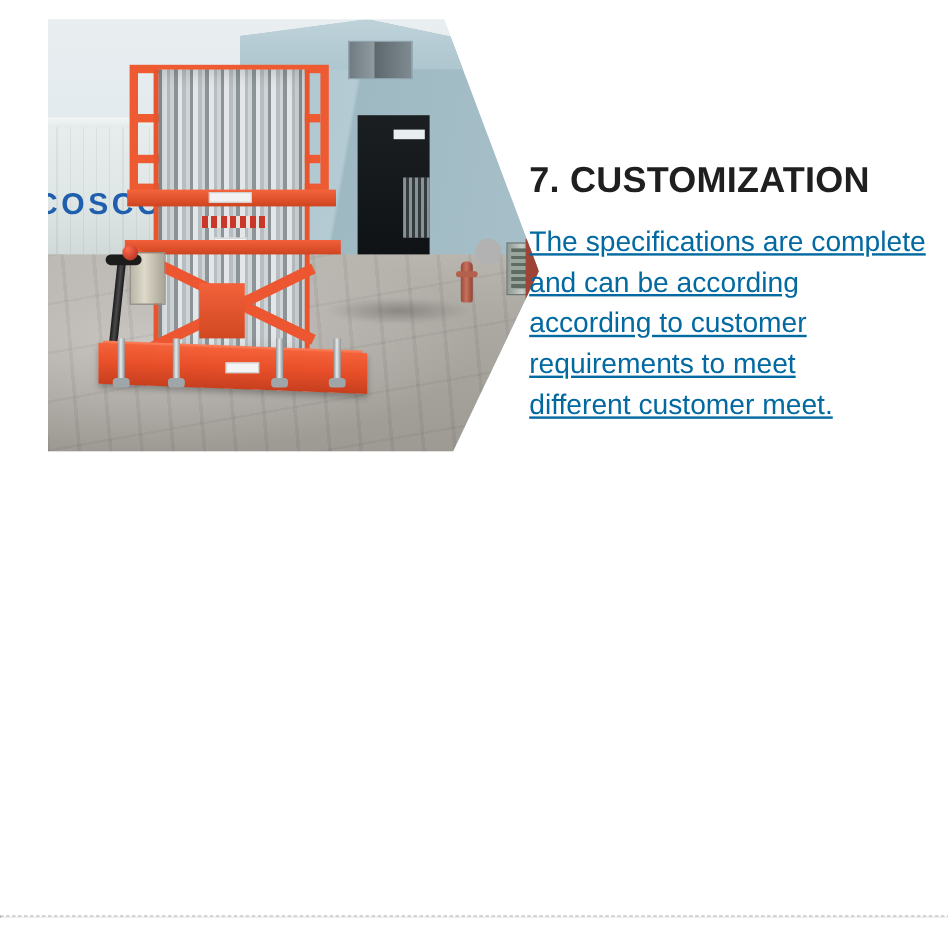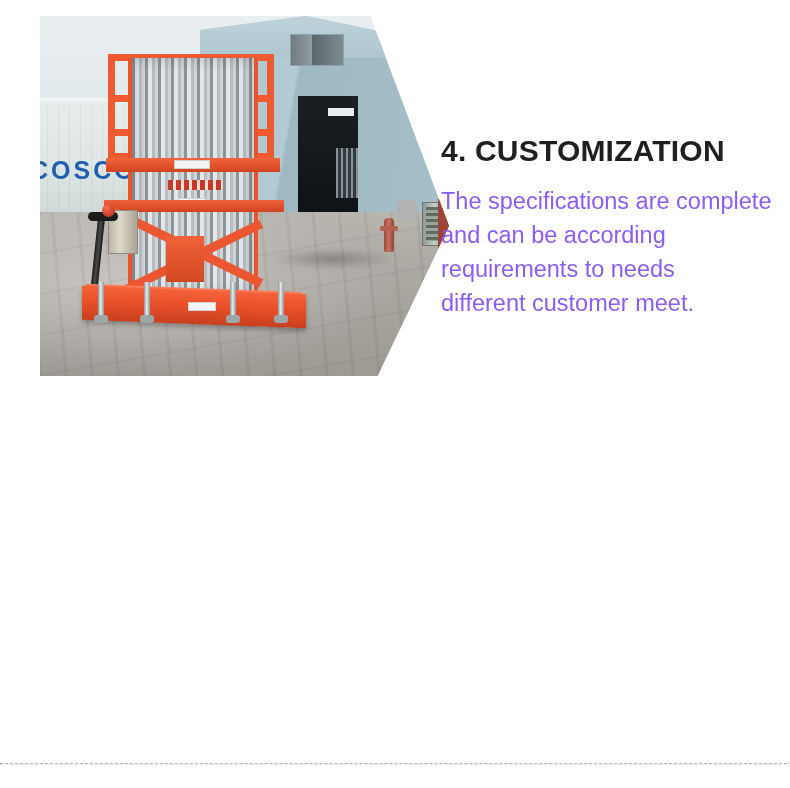--- a/index.html
+++ b/index.html
@@ -305,21 +305,22 @@
     white-space: nowrap;
   }
 
   .body {
     margin: 0;
     padding-top: 12px;
     font-family: "Liberation Sans", sans-serif;
     font-weight: 400;
     font-size: 23px;
     line-height: 34px;
-    color: #8b5cf6;
+    color: #0369a1;
+    text-decoration: underline;
   }
   .body .line { display: block; white-space: nowrap; }
   #text-customization .body { padding-top: 14px; font-size: 23.5px; }
 </style>
 </head>
 <body>
 
 <div class="page">
 
   <section class="panel" id="panel-customization">
@@ -370,25 +371,26 @@
           <div class="outrigger o2"></div>
           <div class="outrigger o3"></div>
           <div class="outrigger o4"></div>
         </div>
       </div>
     </figure>
 
     <div class="tip-dot" id="tip-dot-top"></div>
 
     <div class="text-block" id="text-customization">
-      <h2 class="heading">4. CUSTOMIZATION</h2>
+      <h2 class="heading">7. CUSTOMIZATION</h2>
       <p class="body">
         <span class="line">The specifications are complete</span>
         <span class="line"> and can be according</span>
-        <span class="line">requirements to needs</span>
+        <span class="line">according to customer</span>
+        <span class="line">requirements to meet</span>
         <span class="line">different customer meet.</span>
       </p>
     </div>
   </section>
 
   <hr class="divider" id="divider-top">
 
   <section class="panel" id="panel-stock">
 
     

